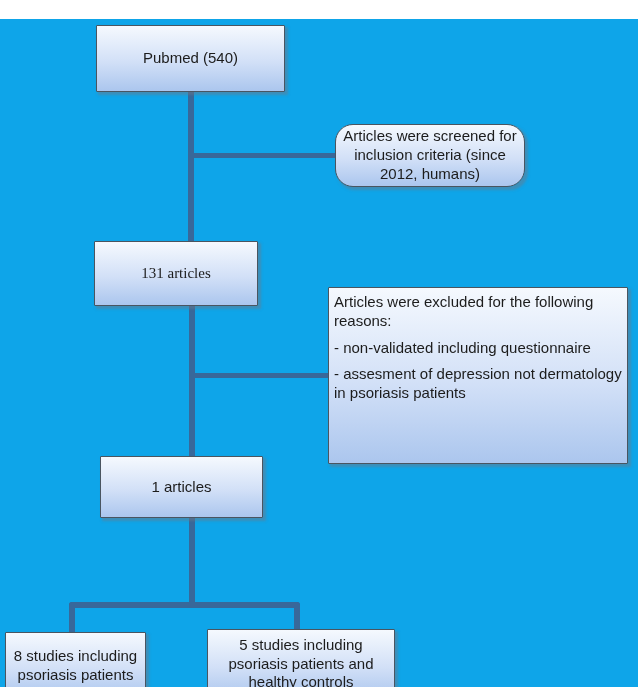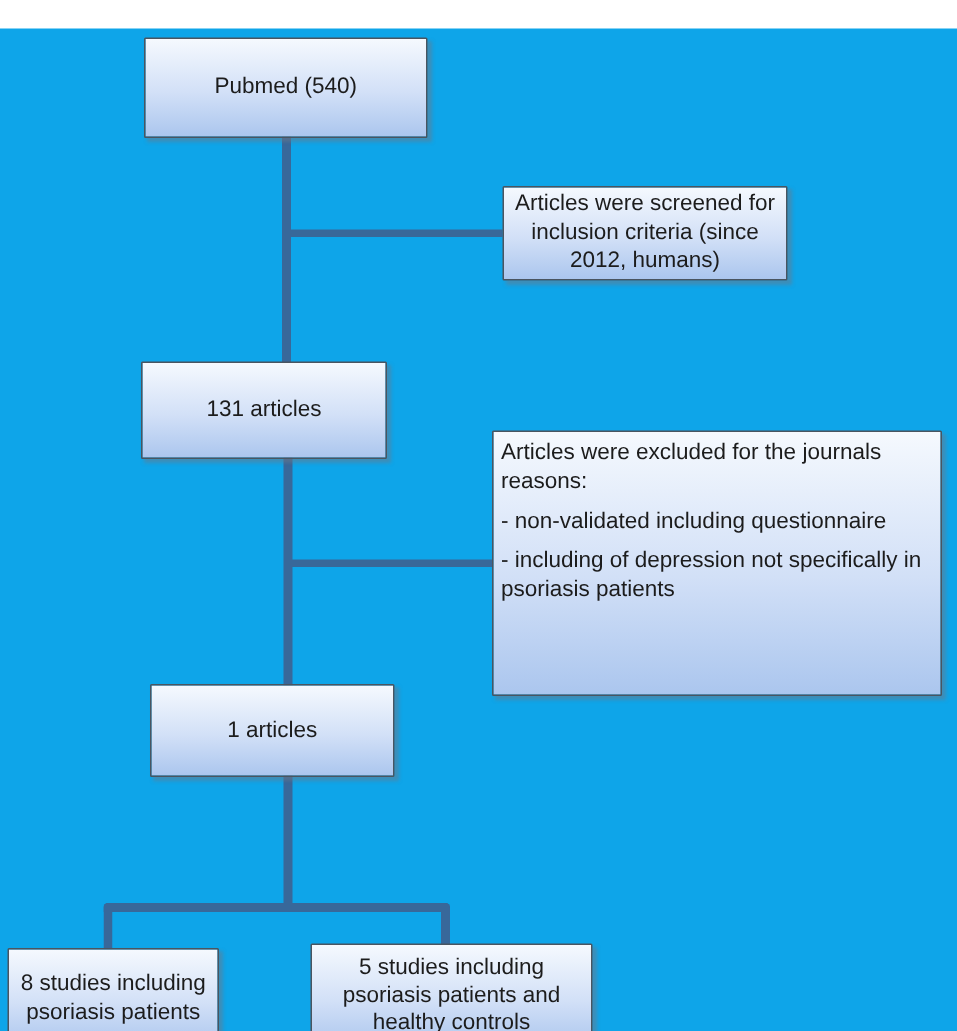--- a/index.html
+++ b/index.html
@@ -54,22 +54,22 @@
     position: absolute;
     box-sizing: border-box;
     background: transparent;
     border-top: 6px solid var(--connector, #38689a);
     border-left: 6px solid var(--connector, #38689a);
     border-right: 6px solid var(--connector, #38689a);
     border-radius: 3px 3px 0 0;
   }
   
   #box-pubmed      { left: 96px;  top: 6px;   width: 189px; height: 67px; }
-  #box-screened    { left: 335px; top: 105px; width: 190px; height: 63px; }
-  #box-131         { left: 94px;  top: 222px; width: 164px; height: 65px; }
+  #box-screened    { left: 335px; top: 105px; width: 190px; height: 63px; border-radius: 18px; }
+  #box-131         { left: 94px;  top: 222px; width: 164px; height: 65px; font-family: Liberation Serif, serif; }
   #box-excluded    { left: 328px; top: 268px; width: 300px; height: 177px; }
   #box-7           { left: 100px; top: 437px; width: 163px; height: 62px; }
   #box-2studies    { left: 5px;   top: 613px; width: 141px; height: 67px; }
   #box-5studies    { left: 207px; top: 610px; width: 188px; height: 70px; }
   
   #conn-v1      { left: 188px; top: 72px;  width: 6px;   height: 151px; }
   #conn-h1      { left: 191px; top: 134px; width: 144px; height: 5px; }
   #conn-v2      { left: 189px; top: 286px; width: 6px;   height: 152px; }
   #conn-h2      { left: 192px; top: 354px; width: 136px; height: 5px; }
   #conn-v3      { left: 189px; top: 498px; width: 6px;   height: 86px; }
@@ -93,23 +93,23 @@
 
   <div class="box" id="box-screened">
     <span>Articles were screened for inclusion criteria (since 2012, humans)</span>
   </div>
 
   <div class="box" id="box-131">
     <span>131 articles</span>
   </div>
 
   <div class="box left-align" id="box-excluded">
-    <p>Articles were excluded for the journals reasons:</p>
+    <p>Articles were excluded for the following reasons:</p>
     <p>- non-validated including questionnaire</p>
-    <p>- including of depression not specifically in psoriasis patients</p>
+    <p>- assesment of depression not dermatology in psoriasis patients</p>
   </div>
 
   <div class="box" id="box-7">
     <span>1 articles</span>
   </div>
 
   <div class="box" id="box-2studies">
     <span>8 studies including psoriasis patients</span>
   </div>
 

